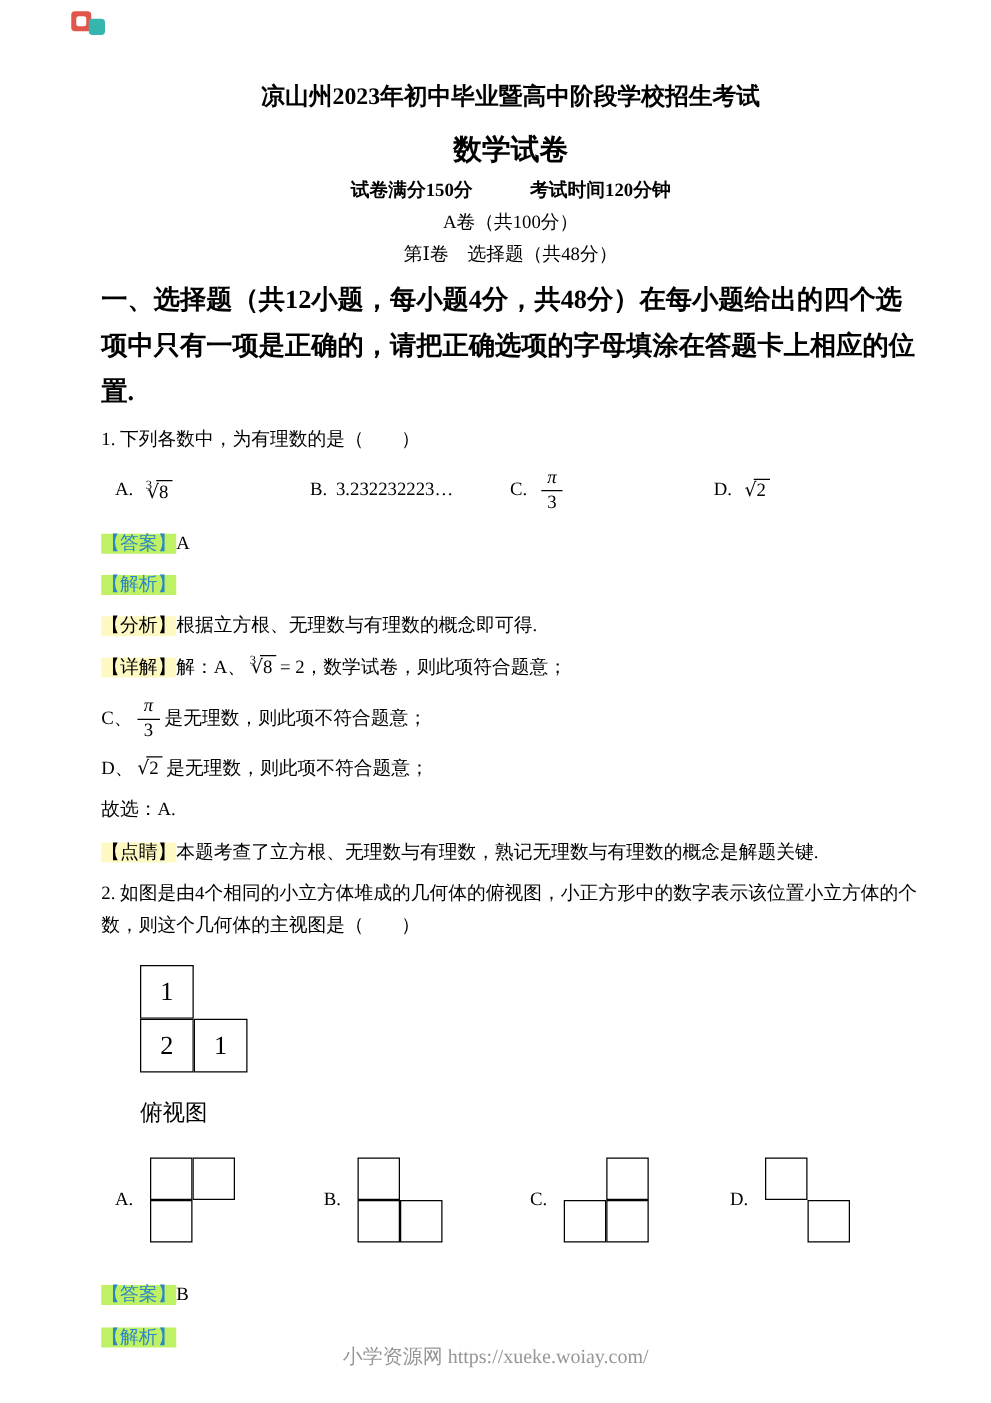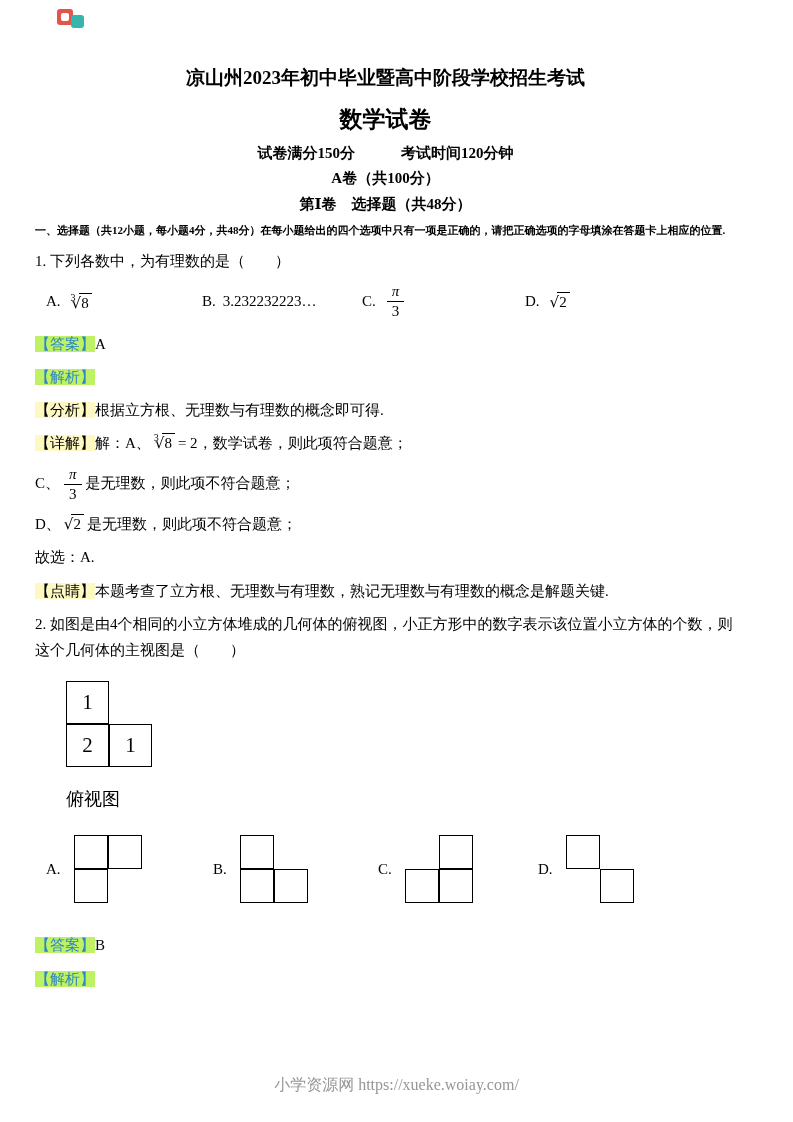--- a/index.html
+++ b/index.html
@@ -1,32 +1,32 @@
 <!DOCTYPE html>
 <html><head>
 <meta charset="utf-8">
 <style>
   html,body{margin:0;padding:0;background:#ffffff;}
   .page{
     width:793px;height:1122px;position:relative;background:#fff;color:#000;
     font-family:"Liberation Serif","DejaVu Serif",serif;font-size:15px;
-    box-sizing:border-box;padding:8px 57px 0 35px;overflow:hidden;margin:0 auto;
+    box-sizing:border-box;padding:8px 57px 0 81px;overflow:hidden;margin:0 auto;
   }
   
   .corner-logo{position:absolute;top:7px;left:57px;width:34px;height:24px;}
   .lg-red{position:absolute;left:0;top:2px;width:16px;height:16px;background:#e2554b;border-radius:3px;}
   .lg-red::after{content:"";position:absolute;left:4px;top:4px;width:8px;height:8px;background:#fff;border-radius:2px;}
   .lg-teal{position:absolute;left:14px;top:8px;width:13px;height:13px;background:#35b5ac;border-radius:3px;}
   
   .h-title{margin-top:58px;text-align:center;font-size:19px;font-weight:bold;line-height:1.3;}
   .h-sub{margin-top:14px;text-align:center;font-size:23px;font-weight:bold;line-height:1.3;}
   .h-meta{margin-top:9px;text-align:center;font-size:15px;font-weight:bold;line-height:1.3;}
   .h-meta .gap{display:inline-block;width:46px;}
-  .h-center{margin-top:6px;text-align:center;font-size:15px;font-weight:bold;line-height:1.3;}
-  .intro{margin:7px 0 0 0;font-weight:bold;font-size:11px;line-height:1.75;}
+  .h-center{margin-top:6px;text-align:center;font-size:15px;font-weight:normal;line-height:1.3;}
+  .intro{margin:7px 0 0 0;font-weight:bold;font-size:21px;line-height:1.75;}
   .stem{margin:8px 0 0 0;line-height:1.75;}
   
   .opts{display:flex;align-items:center;margin:6px 0 0 11px;min-height:42px;}
   .opt{display:flex;align-items:center;}
   .opt-a{width:156px;}.opt-b{width:160px;}.opt-c{width:163px;}.opt-d{flex:1;}
   .olabel{margin-right:7px;}
   
   .line{margin:10px 0 0 0;line-height:1.55;}
   .lbl-blue{color:#2f86c6;background:#bef264;}
   .lbl-gray{background:#fef9c3;}

